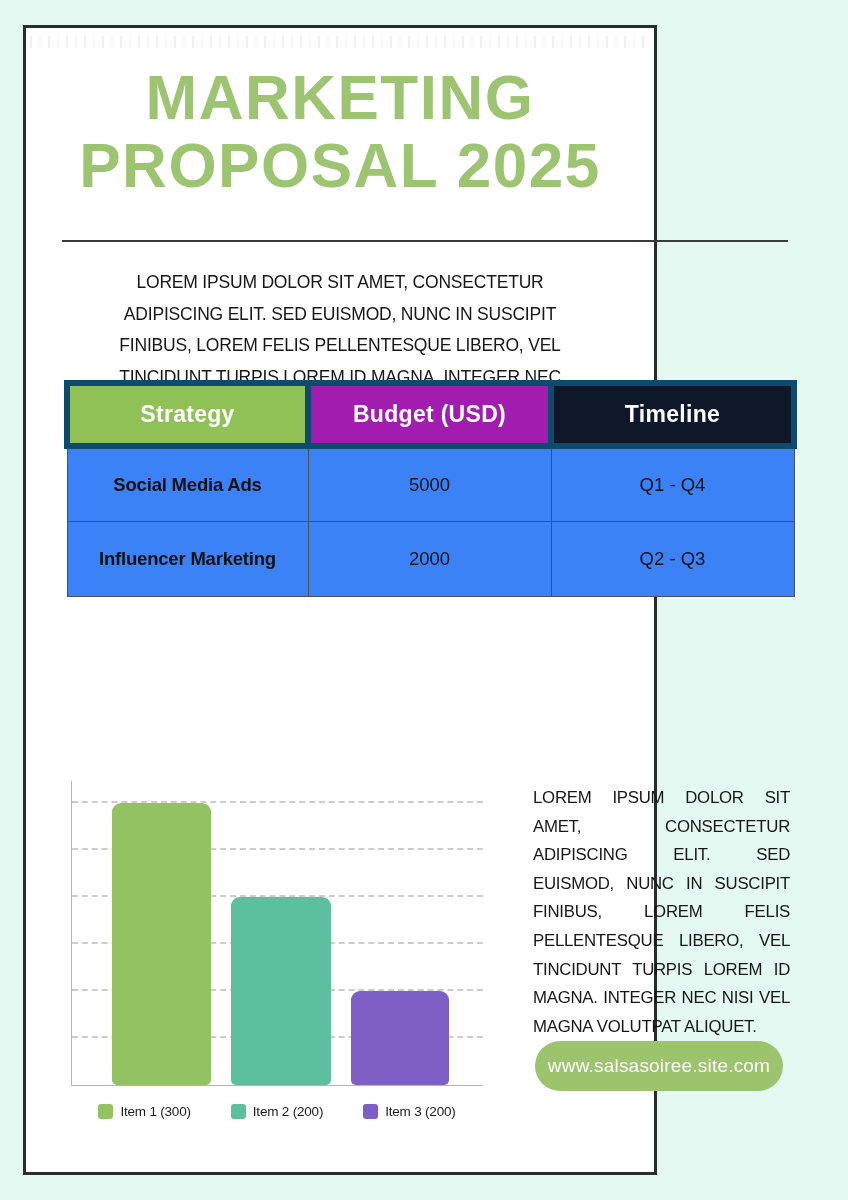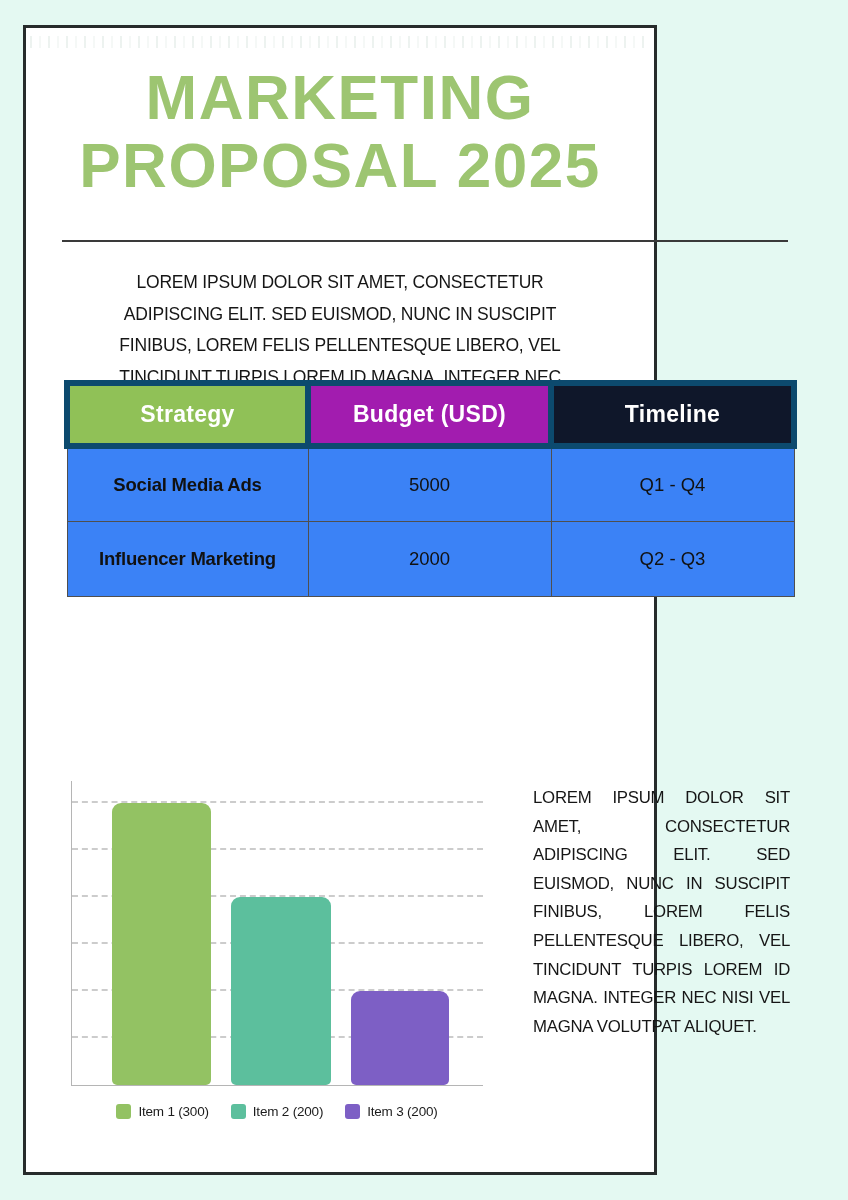--- a/index.html
+++ b/index.html
@@ -103,21 +103,21 @@
   }
   .bar.b1 { left: 40px;  width: 99px;  }
   .bar.b2 { left: 159px; width: 100px; }
   .bar.b3 { left: 279px; width: 98px;  }
   .legend {
     position: absolute;
     top: 1076px; left: 45px;
     width: 412px;
     display: flex;
     justify-content: center;
-    gap: 22px;
+    gap: 40px;
   }
   .legend-item { display: flex; align-items: center; gap: 7px; }
   .legend-swatch {
     width: 15px; height: 15px;
     border-radius: 3px;
     display: inline-block;
   }
   .legend-label { font-size: 13.5px; color: #1c1c1c; letter-spacing: -0.2px; }
   
   .side-text {
@@ -208,13 +208,14 @@
       <span class="legend-label">Item 2 (200)</span>
     </div>
     <div class="legend-item">
       <span class="legend-swatch" style="background: rgb(125, 95, 197);"></span>
       <span class="legend-label">Item 3 (200)</span>
     </div>
   </div>
 
   <p class="side-text">LOREM IPSUM DOLOR SIT AMET, CONSECTETUR ADIPISCING ELIT. SED EUISMOD, NUNC IN SUSCIPIT FINIBUS, LOREM FELIS PELLENTESQUE LIBERO, VEL TINCIDUNT TURPIS LOREM ID MAGNA. INTEGER NEC NISI VEL MAGNA VOLUTPAT ALIQUET.</p>
 
+  <div class="website-button" style="background: rgb(156, 196, 109);">www.salsasoiree.site.com</div>
 </div>
 
 </body></html>

